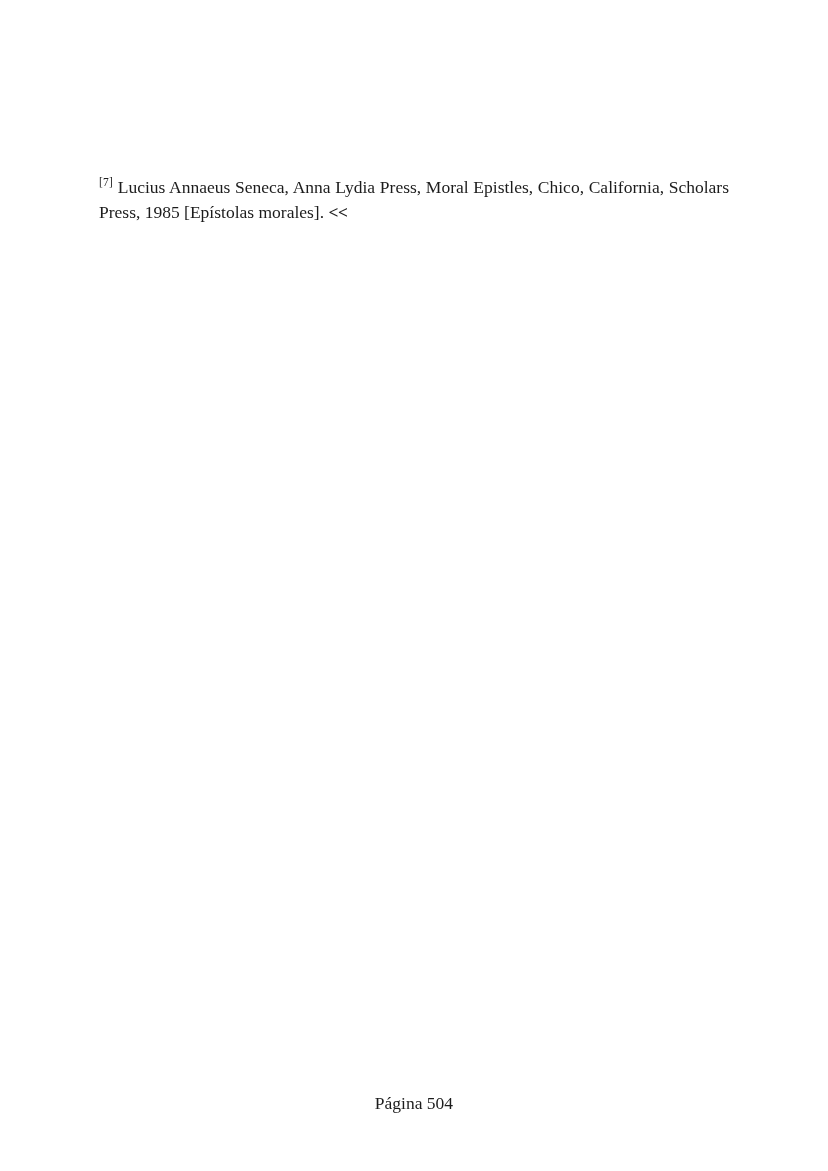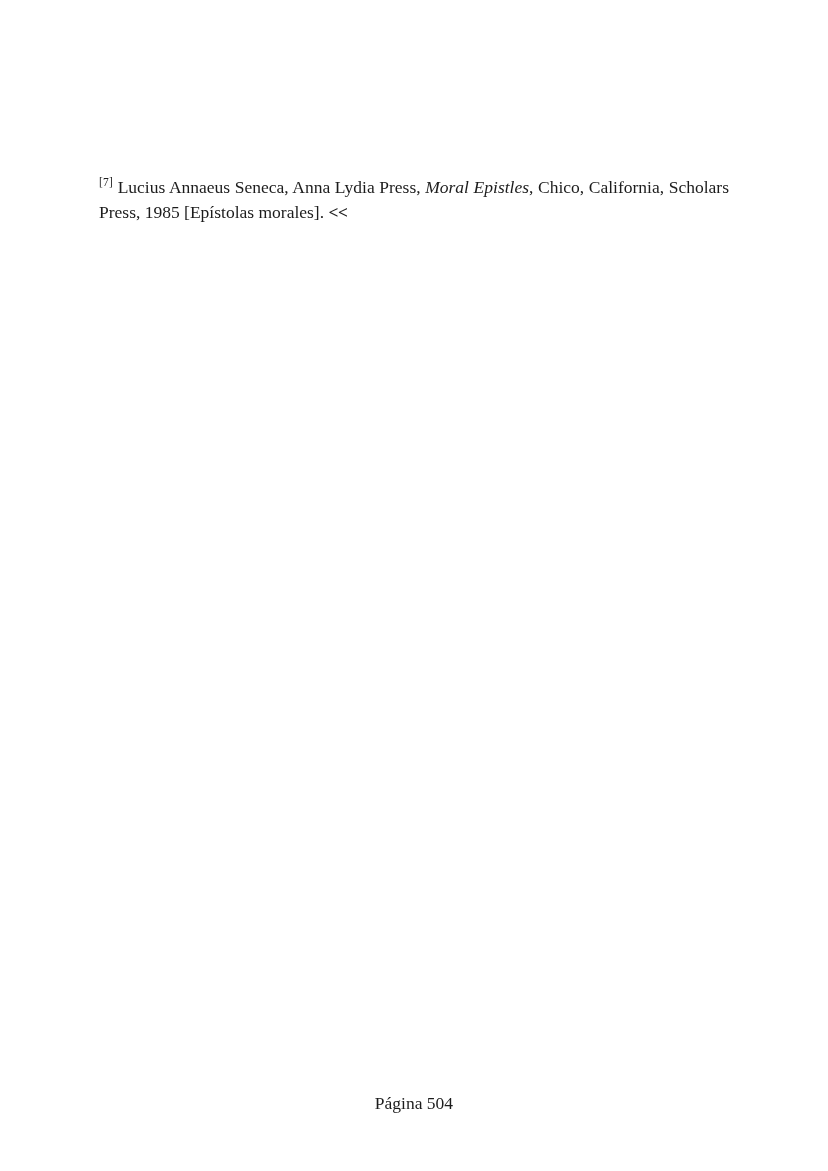--- a/index.html
+++ b/index.html
@@ -28,21 +28,20 @@
     font-size: 17.5px;
     line-height: 25px;
     color: #1c1c1c;
   }
   .note-marker {
     font-size: 11.5px;
     vertical-align: super;
     letter-spacing: 0.2px;
   }
   .note-text .ital {
-    font-style: italic;
   }
   .note-link {
     font-weight: bold;
     letter-spacing: -0.5px;
   }
   .page-footer {
     position: absolute;
     left: 0;
     right: 0;
     top: 1093px;

